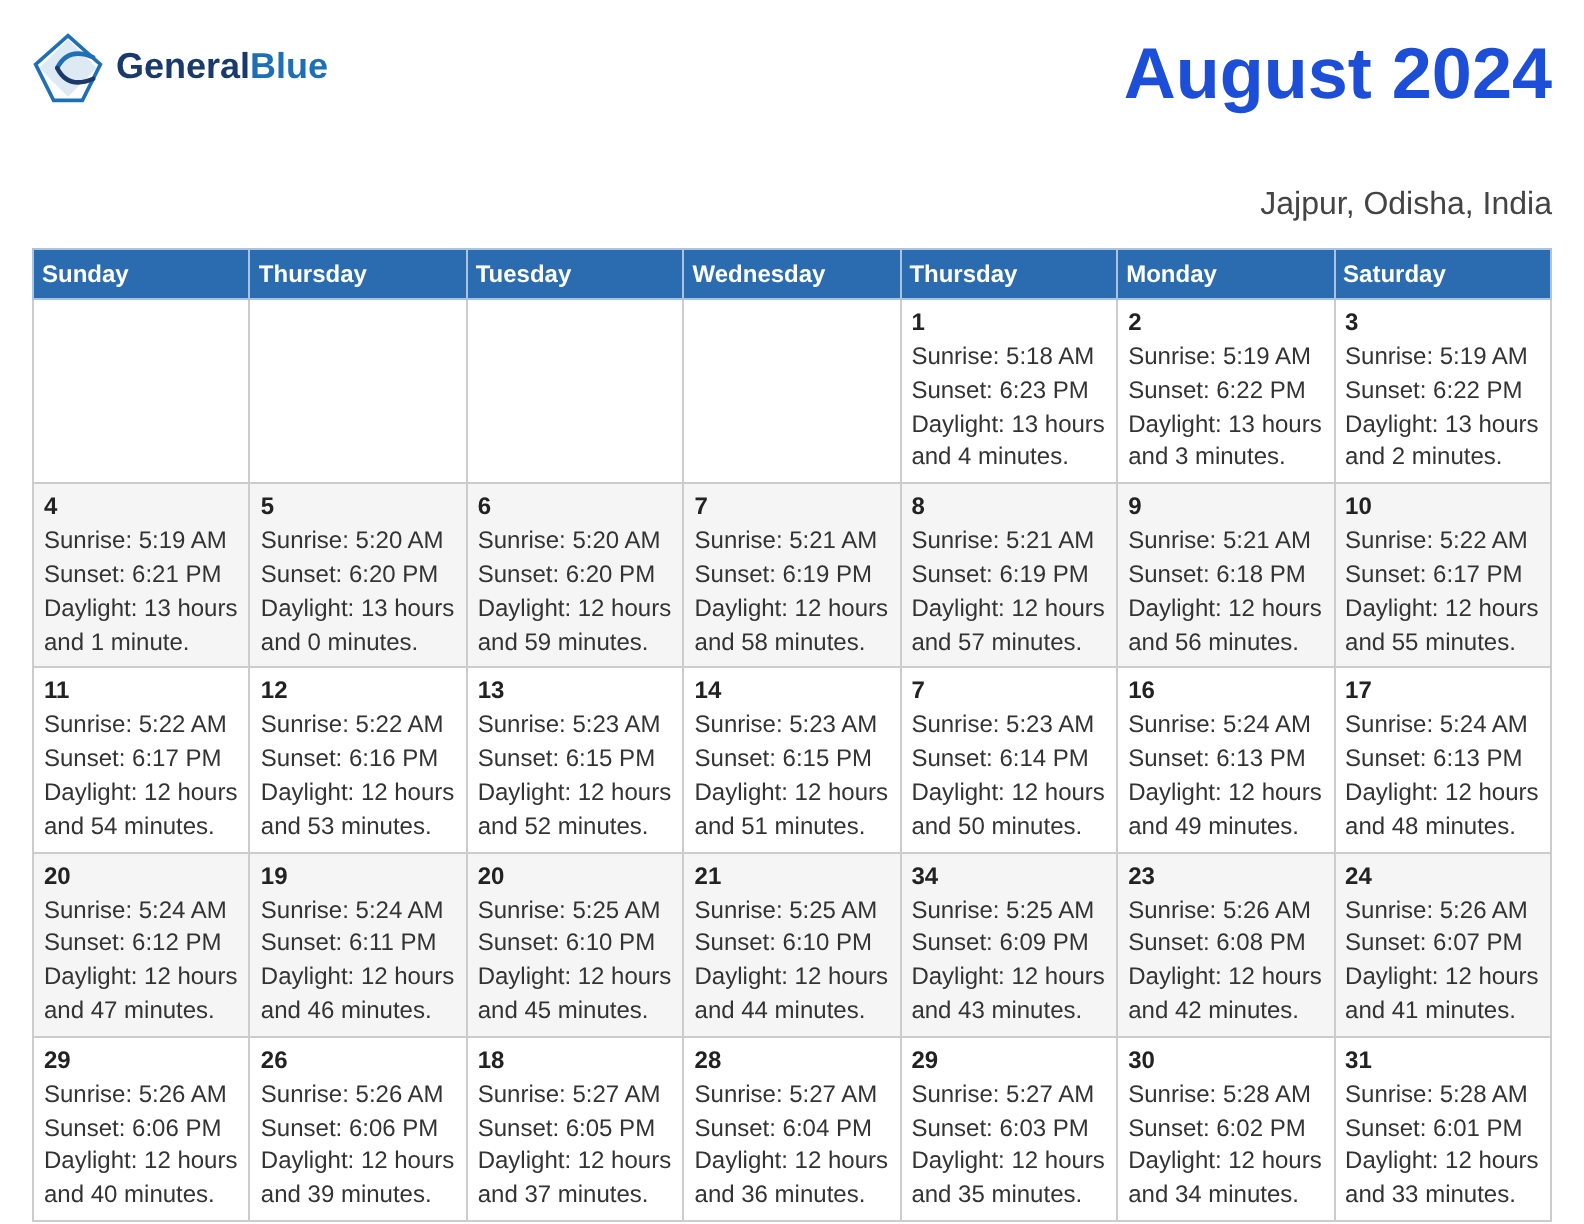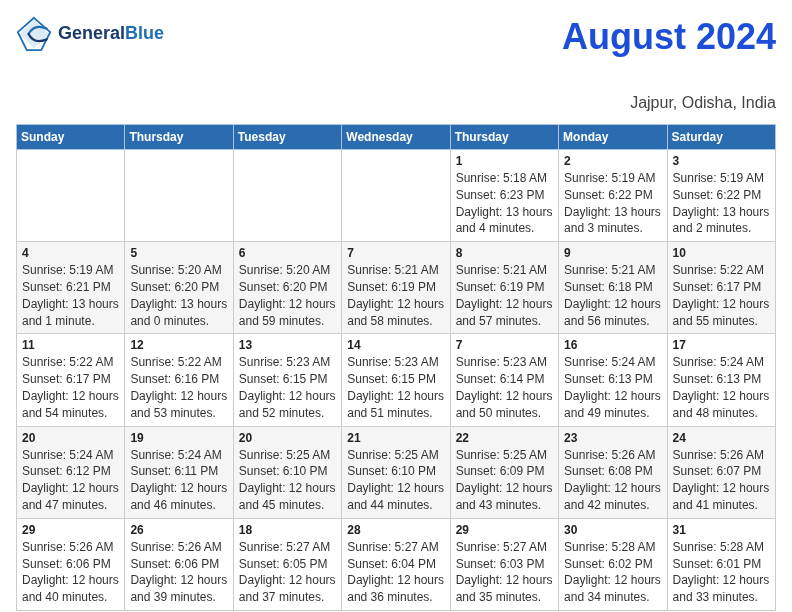--- a/index.html
+++ b/index.html
@@ -207,21 +207,21 @@
         </td>
         <td>
           <span class="day-num">20</span>
           <div class="day-info">Sunrise: 5:25 AM<br>Sunset: 6:10 PM<br>Daylight: 12 hours<br>and 45 minutes.</div>
         </td>
         <td>
           <span class="day-num">21</span>
           <div class="day-info">Sunrise: 5:25 AM<br>Sunset: 6:10 PM<br>Daylight: 12 hours<br>and 44 minutes.</div>
         </td>
         <td>
-          <span class="day-num">22</span>
+          <span class="day-num">34</span>
           <div class="day-info">Sunrise: 5:25 AM<br>Sunset: 6:09 PM<br>Daylight: 12 hours<br>and 43 minutes.</div>
         </td>
         <td>
           <span class="day-num">23</span>
           <div class="day-info">Sunrise: 5:26 AM<br>Sunset: 6:08 PM<br>Daylight: 12 hours<br>and 42 minutes.</div>
         </td>
         <td>
           <span class="day-num">24</span>
           <div class="day-info">Sunrise: 5:26 AM<br>Sunset: 6:07 PM<br>Daylight: 12 hours<br>and 41 minutes.</div>
         </td>

